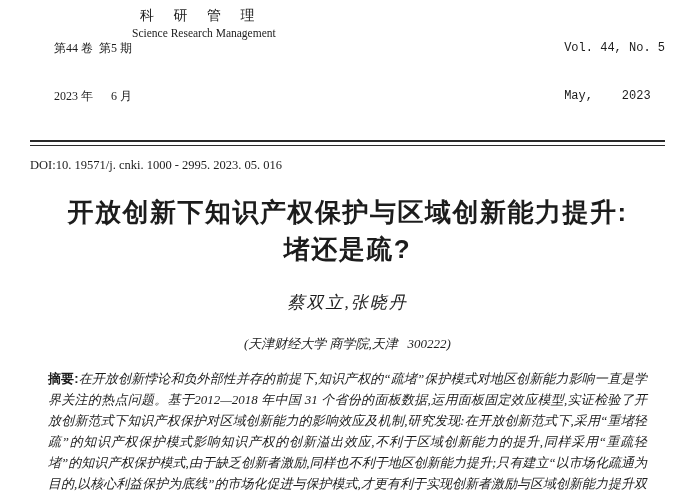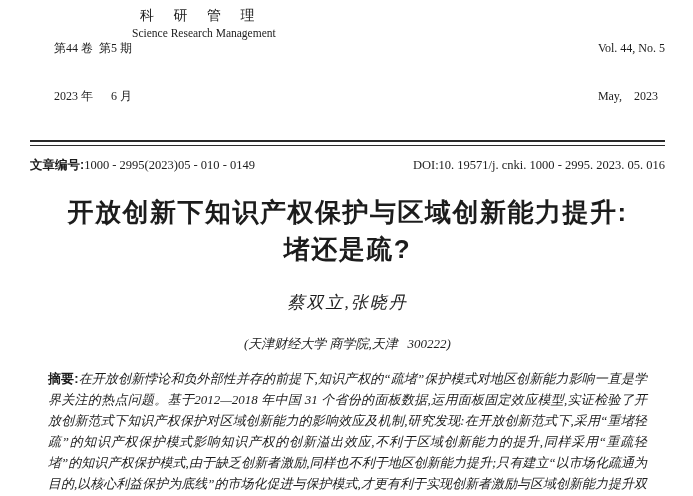--- a/index.html
+++ b/index.html
@@ -2,21 +2,21 @@
 <html><head>
 <meta charset="utf-8">
 <style>
   html,body{margin:0;padding:0;background:#ffffff;}
   body{width:693px;height:496px;color:#1c1c1c;font-family:"Liberation Serif",serif;}
   .page{box-sizing:border-box;width:693px;height:496px;padding:8px 28px 0 30px;overflow:hidden;background:#fff;}
 
   
   .hdr{display:flex;justify-content:space-between;align-items:flex-start;font-size:12px;line-height:16px;}
   .hdr-left,.hdr-right{white-space:pre;margin-left:24px;}
-  .hdr-right{text-align:left;}
+  .hdr-right{text-align:left;font-family:Liberation Mono, monospace;}
   .hdr-center{flex:1;}
   .jcn{font-size:14px;letter-spacing:8px;padding-left:8px;}
   .jen{font-size:11.5px;margin-top:1px;}
 
   .double-rule{margin-top:4px;height:3px;border-top:2px solid #2a2a2a;border-bottom:1.5px solid #2a2a2a;}
 
   
   .meta-row{display:flex;justify-content:space-between;margin-top:11px;font-size:12.5px;line-height:17px;}
   .hei{font-family:"Liberation Sans",sans-serif;font-weight:700;font-style:normal;}
 
@@ -46,23 +46,20 @@
     </div>
     <div class="hdr-right">
       <div>Vol. 44, No. 5</div>
       <div>May,    2023</div>
     </div>
   </div>
 
   <div class="double-rule"></div>
 
   <div class="meta-row">
-    <div>
-      <span class="hei">文章编号:</span><span>1000 - 2995(2023)05 - 010 - 0149</span>
-    </div>
     <div>DOI:10. 19571/j. cnki. 1000 - 2995. 2023. 05. 016</div>
   </div>
 
   <h1 class="title">
     <span>开放创新下知识产权保护与区域创新能力提升:</span><br>
     <span>堵还是疏?</span>
   </h1>
 
   <div class="authors">蔡双立,张晓丹</div>
 

